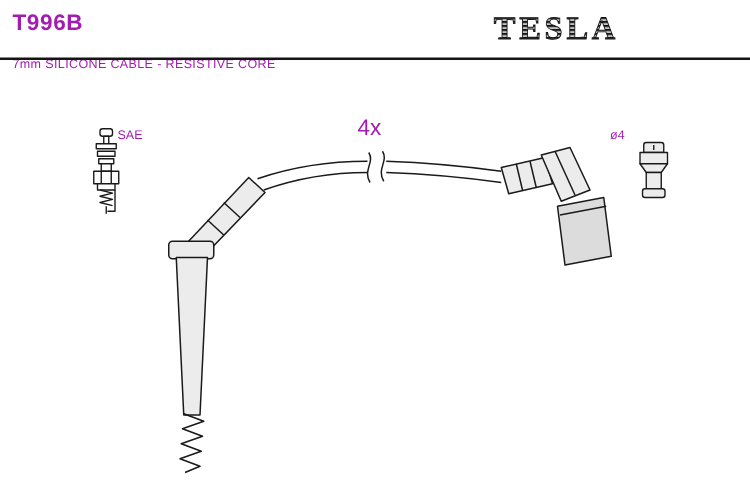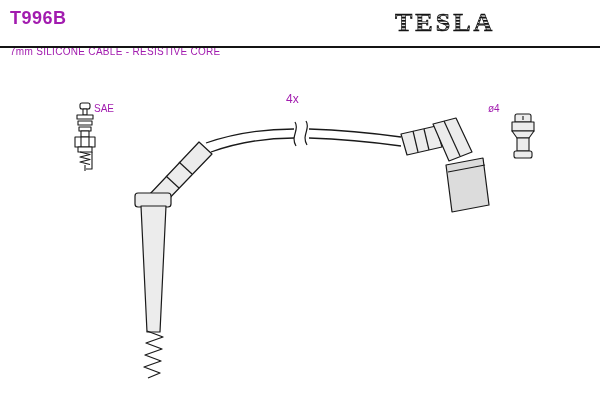--- a/index.html
+++ b/index.html
@@ -20,21 +20,21 @@
     font-family:"Liberation Serif",serif;
     font-size:26px;font-weight:bold;letter-spacing:3px;
   }
   .divider{
     position:absolute;left:0;top:46px;width:600px;height:0;
     border-top:2px solid #141414;
   }
   .diagram{position:absolute;left:0;top:0;}
   .label{position:absolute;text-align:center;}
   .label-sae{left:94px;top:103px;font-size:10px;}
-  .label-qty{left:286px;top:92px;font-size:12px;}
+  .label-qty{left:286px;top:92px;font-size:18px;}
   .label-dia{left:488px;top:103px;font-size:10px;}
 </style>
 </head>
 <body>
 
 <div class="page">
 
   <div class="part-number">T996B</div>
   <div class="subtitle">7mm SILICONE CABLE - RESISTIVE CORE</div>
 

